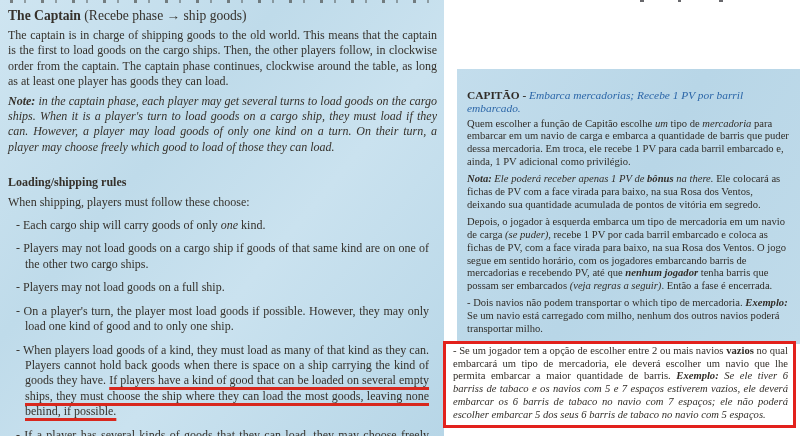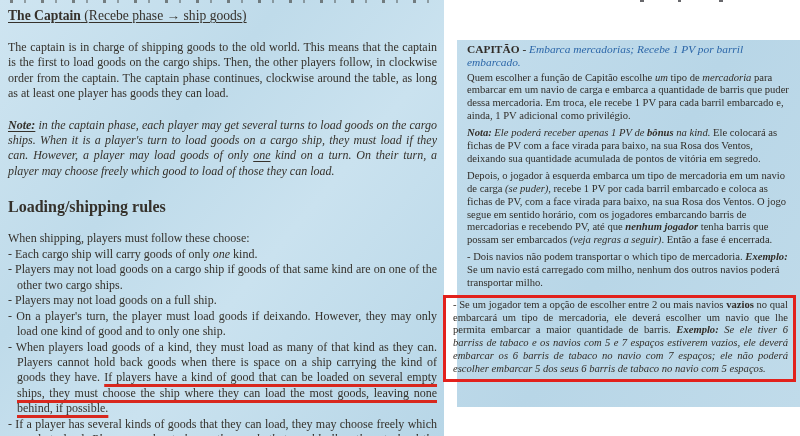--- a/index.html
+++ b/index.html
@@ -16,42 +16,42 @@
     padding:3px 7px 0 8px; box-sizing:border-box;
     font-size:12px; line-height:15.4px;
   }
   .cutline{
     position:absolute; top:0; left:10px; width:420px; height:3px; overflow:hidden;
     background:repeating-linear-gradient(90deg,
       rgba(45,42,36,.55) 0 3px, transparent 3px 14px,
       rgba(45,42,36,.38) 14px 16px, transparent 16px 31px);
   }
   .title{ font-size:13.6px; line-height:17px; margin:4px 0 2px 0; font-weight:normal;}
-  .para{ margin:16px 0 4px 0; text-align:justify;}
-  .h2{ font-size:16px; font-weight:bold; margin:20px 0 0 0;}
-  .rule{ margin:0; text-align:justify; padding-left:9px; text-indent:-9px;}
+  .para{ margin:4px 0 4px 0; text-align:justify;}
+  .h2{ font-size:12px; font-weight:bold; margin:20px 0 0 0;}
+  .rule{ margin:8px; text-align:justify; padding-left:9px; text-indent:-9px;}
   
   .col-right{
-    position:absolute; left:457px; top:40px; width:343px; height:367px;
+    position:absolute; left:457px; top:69px; width:343px; height:275px;
     background:linear-gradient(120deg,#c3ddec 0%,#b8d6e7 50%,#c0dbea 100%);
-    padding:3px 8px 0 10px; box-sizing:border-box;
+    padding:20px 8px 0 10px; box-sizing:border-box;
     font-size:10.6px; line-height:12.8px; color:#312d28;
   }
   .role-header{ font-size:11.4px; margin:0 0 3px 0;}
   .rp{ margin:0 0 4.5px 0;}
   .highlight-box{
     border:3px solid #e2211c;
     margin:5px -4px 0 -24px;
     padding:1px 5px 3px 7px;
     text-align:justify;
   }
   
   .seg.b{ font-weight:bold;}
   .seg.i{ font-style:italic;}
-  .seg.u{ text-decoration:underline; text-decoration-thickness:1px; text-underline-offset:2px;}
+  .seg.u{ text-decoration-thickness:1px; text-underline-offset:2px;}
   .seg.ru{ text-decoration:underline; text-decoration-color:#d8281e; text-decoration-thickness:2.5px; text-underline-offset:3px;}
   .seg.c-blue{ color:#2b66a8;}
   
   .speck{ position:absolute; top:0; height:2px; background:rgba(40,40,45,.7);}
 </style>
 </head>
 <body>
 
 <div class="page">
 
@@ -64,36 +64,36 @@
 
     <p class="para"><span class="seg b i u">Note:</span><span class="seg i"> in the captain phase, each player may get several turns to load goods on the cargo ships. When it is a player's turn to load goods on a cargo ship, they must load if they can. However, a player may load goods of only </span><span class="seg i u">one</span><span class="seg i"> kind on a turn. On their turn, a player may choose freely which good to load of those they can load.</span></p>
 
     <h2 class="h2">Loading/shipping rules</h2>
 
     <p class="para" style="margin-bottom:1px;">When shipping, players must follow these choose:</p>
 
     <p class="rule"><span class="seg">- Each cargo ship will carry goods of only </span><span class="seg i">one</span><span class="seg"> kind.</span></p>
     <p class="rule"><span class="seg">- Players may not load goods on a cargo ship if goods of that same kind are on one of the other two cargo ships.</span></p>
     <p class="rule"><span class="seg">- Players may not load goods on a full ship.</span></p>
-    <p class="rule"><span class="seg">- On a player's turn, the player must load goods if deixando. However, they may only load one kind of good and to only one ship.</span></p>
+    <p class="rule"><span class="seg">- On a player's turn, the player most load goods if possible. However, they may only load one kind of good and to only one ship.</span></p>
     <p class="rule"><span class="seg">- When players load goods of a kind, they must load as many of that kind as they can. Players cannot hold back goods when there is space on a ship carrying the kind of goods they have. </span><span class="seg ru">If players have a kind of good that can be loaded on several empty ships, they must choose the ship where they can load the most goods, leaving none behind, if possible.</span></p>
     <p class="rule"><span class="seg">- If a player has several kinds of goods that they can load, they may choose freely which goods to load. </span><span class="seg i">Players need not choose the goods that would allow them to load the most goods.</span></p>
   </div>
 
   <div class="speck" style="left:640px;width:4px;"></div>
   <div class="speck" style="left:678px;width:3px;"></div>
   <div class="speck" style="left:719px;width:4px;"></div>
 
   <div class="col-right">
 
     <p class="role-header"><span class="seg b">CAPITÃO</span><span class="seg b"> - </span><span class="seg i c-blue">Embarca mercadorias; Recebe 1 PV por barril embarcado.</span></p>
 
     <p class="rp"><span class="seg">Quem escolher a função de Capitão escolhe </span><span class="seg i">um</span><span class="seg"> tipo de </span><span class="seg i">mercadoria</span><span class="seg"> para embarcar em um navio de carga e embarca a quantidade de barris que puder dessa mercadoria. Em troca, ele recebe 1 PV para cada barril embarcado e, ainda, 1 PV adicional como privilégio.</span></p>
 
-    <p class="rp"><span class="seg b i">Nota:</span><span class="seg i"> Ele poderá receber apenas 1 PV de </span><span class="seg b i">bônus</span><span class="seg i"> na kind.</span><span class="seg"> Ele colocará as fichas de PV com a face virada para baixo, na sua Rosa dos Ventos, deixando sua quantidade acumulada de pontos de vitória em segredo.</span></p>
+    <p class="rp"><span class="seg b i">Nota:</span><span class="seg i"> Ele poderá receber apenas 1 PV de </span><span class="seg b i">bônus</span><span class="seg i"> na there.</span><span class="seg"> Ele colocará as fichas de PV com a face virada para baixo, na sua Rosa dos Ventos, deixando sua quantidade acumulada de pontos de vitória em segredo.</span></p>
 
     <p class="rp"><span class="seg">Depois, o jogador à esquerda embarca um tipo de mercadoria em um navio de carga </span><span class="seg i">(se puder)</span><span class="seg">, recebe 1 PV por cada barril embarcado e coloca as fichas de PV, com a face virada para baixo, na sua Rosa dos Ventos. O jogo segue em sentido horário, com os jogadores embarcando barris de mercadorias e recebendo PV, até que </span><span class="seg b i">nenhum jogador</span><span class="seg"> tenha barris que possam ser embarcados </span><span class="seg i">(veja regras a seguir)</span><span class="seg">. Então a fase é encerrada.</span></p>
 
 
     <p class="rp"><span class="seg">- Dois navios não podem transportar o which tipo de mercadoria. </span><span class="seg b i">Exemplo:</span><span class="seg"> Se um navio está carregado com milho, nenhum dos outros navios poderá transportar milho.</span></p>
 
     <div class="highlight-box">
       <span><span class="seg">- Se um jogador tem a opção de escolher entre 2 ou mais navios </span><span class="seg b">vazios</span><span class="seg"> no qual embarcará um tipo de mercadoria, ele deverá escolher um navio que lhe permita embarcar a maior quantidade de barris. </span><span class="seg b i">Exemplo:</span><span class="seg i"> Se ele tiver 6 barriss de tabaco e os navios com 5 e 7 espaços estiverem vazios, ele deverá embarcar os 6 barris de tabaco no navio com 7 espaços; ele não poderá escolher embarcar 5 dos seus 6 barris de tabaco no navio com 5 espaços.</span></span>
     </div>
   </div>

